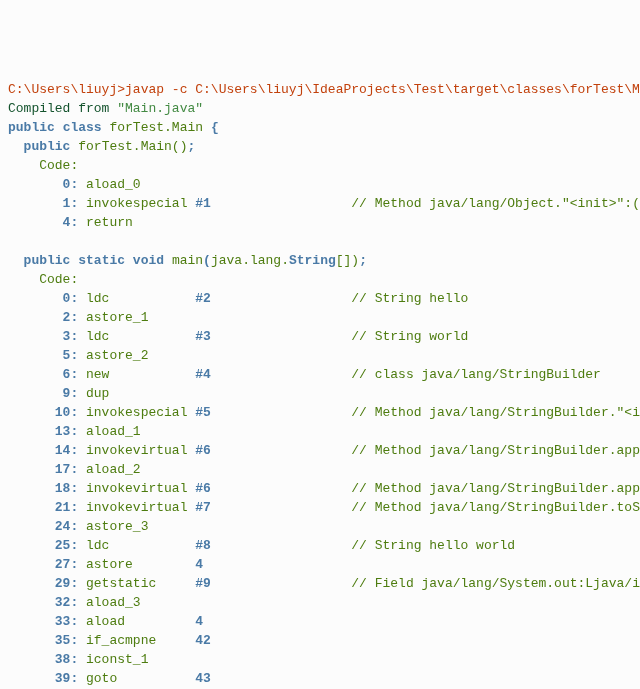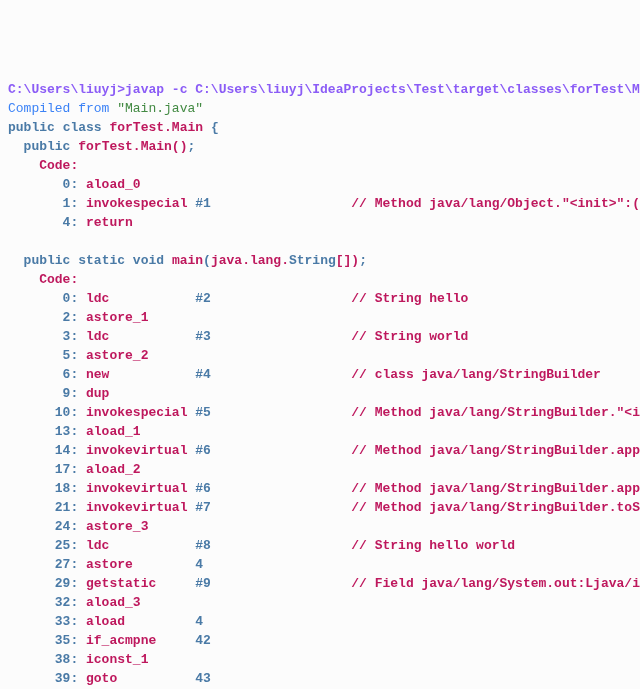--- a/index.html
+++ b/index.html
@@ -7,24 +7,24 @@
     padding: 4px 0 4px 8px;
     font-family: Consolas, "Courier New", monospace;
     font-size: 13px;
     line-height: 19px;
     color: #555;
     background: #fcfcfc;
     white-space: pre;
     overflow-x: hidden;
   }
   .line { display: block; }
-  .cmd-gray { color: #8b5cf6; font-weight: bold; }
-  .green { color: #3b82f6; }
+  .cmd-gray { color: #c2410c; }
+  .green { color: #14532d; }
   .blue { color: #4a7aa6; font-weight: 700; }
-  .gray { color: #be185d; font-weight: bold; }
+  .gray { color: #4d7c0f; }
   .darkgreen { color: #438a43; }
 </style>
 </head>
 <body>
 
 
 
 <div id="out"><div class="line"><span class="cmd-gray">C:\Users\liuyj&gt;</span><span class="cmd-gray">javap -c C:\Users\liuyj\IdeaProjects\Test\target\classes\forTest\Main.cl</span></div><div class="line"><span class="green">Compiled from </span><span class="darkgreen">"Main.java"</span></div><div class="line"><span class="blue">public</span><span> </span><span class="blue">class</span><span> </span><span class="gray">forTest.Main </span><span class="blue">{</span></div><div class="line"><span>  </span><span class="blue">public</span><span> </span><span class="gray">forTest.Main()</span><span class="blue">;</span></div><div class="line"><span>    </span><span class="gray">Code:</span></div><div class="line"><span class="blue">       0:</span><span class="gray"> aload_0</span></div><div class="line"><span class="blue">       1:</span><span class="gray"> invokespecial </span><span class="blue">#1</span><span class="gray">                  // </span><span class="gray">Method java/lang/Object."&lt;init&gt;":()V</span></div><div class="line"><span class="blue">       4:</span><span class="gray"> return</span></div><div class="line"><span> </span></div><div class="line"><span>  </span><span class="blue">public</span><span> </span><span class="blue">static</span><span> </span><span class="blue">void</span><span> </span><span class="gray">main</span><span class="blue">(</span><span class="gray">java.lang.</span><span class="blue">String</span><span class="gray">[])</span><span class="blue">;</span></div><div class="line"><span>    </span><span class="gray">Code:</span></div><div class="line"><span class="blue">       0:</span><span class="gray"> ldc           </span><span class="blue">#2</span><span class="gray">                  // </span><span class="gray">String hello</span></div><div class="line"><span class="blue">       2:</span><span class="gray"> astore_1</span></div><div class="line"><span class="blue">       3:</span><span class="gray"> ldc           </span><span class="blue">#3</span><span class="gray">                  // </span><span class="gray">String world</span></div><div class="line"><span class="blue">       5:</span><span class="gray"> astore_2</span></div><div class="line"><span class="blue">       6:</span><span class="gray"> new           </span><span class="blue">#4</span><span class="gray">                  // </span><span class="gray">class java/lang/StringBuilder</span></div><div class="line"><span class="blue">       9:</span><span class="gray"> dup</span></div><div class="line"><span class="blue">      10:</span><span class="gray"> invokespecial </span><span class="blue">#5</span><span class="gray">                  // </span><span class="gray">Method java/lang/StringBuilder."&lt;init&gt;":</span></div><div class="line"><span class="blue">      13:</span><span class="gray"> aload_1</span></div><div class="line"><span class="blue">      14:</span><span class="gray"> invokevirtual </span><span class="blue">#6</span><span class="gray">                  // </span><span class="gray">Method java/lang/StringBuilder.append:(L</span></div><div class="line"><span class="blue">      17:</span><span class="gray"> aload_2</span></div><div class="line"><span class="blue">      18:</span><span class="gray"> invokevirtual </span><span class="blue">#6</span><span class="gray">                  // </span><span class="gray">Method java/lang/StringBuilder.append:(L</span></div><div class="line"><span class="blue">      21:</span><span class="gray"> invokevirtual </span><span class="blue">#7</span><span class="gray">                  // </span><span class="gray">Method java/lang/StringBuilder.toString:</span></div><div class="line"><span class="blue">      24:</span><span class="gray"> astore_3</span></div><div class="line"><span class="blue">      25:</span><span class="gray"> ldc           </span><span class="blue">#8</span><span class="gray">                  // </span><span class="gray">String hello world</span></div><div class="line"><span class="blue">      27:</span><span class="gray"> astore        </span><span class="blue">4</span></div><div class="line"><span class="blue">      29:</span><span class="gray"> getstatic     </span><span class="blue">#9</span><span class="gray">                  // </span><span class="gray">Field java/lang/System.out:Ljava/io/Pri</span></div><div class="line"><span class="blue">      32:</span><span class="gray"> aload_3</span></div><div class="line"><span class="blue">      33:</span><span class="gray"> aload         </span><span class="blue">4</span></div><div class="line"><span class="blue">      35:</span><span class="gray"> if_acmpne     </span><span class="blue">42</span></div><div class="line"><span class="blue">      38:</span><span class="gray"> iconst_1</span></div><div class="line"><span class="blue">      39:</span><span class="gray"> goto          </span><span class="blue">43</span></div><div class="line"></div></div>
 
 

